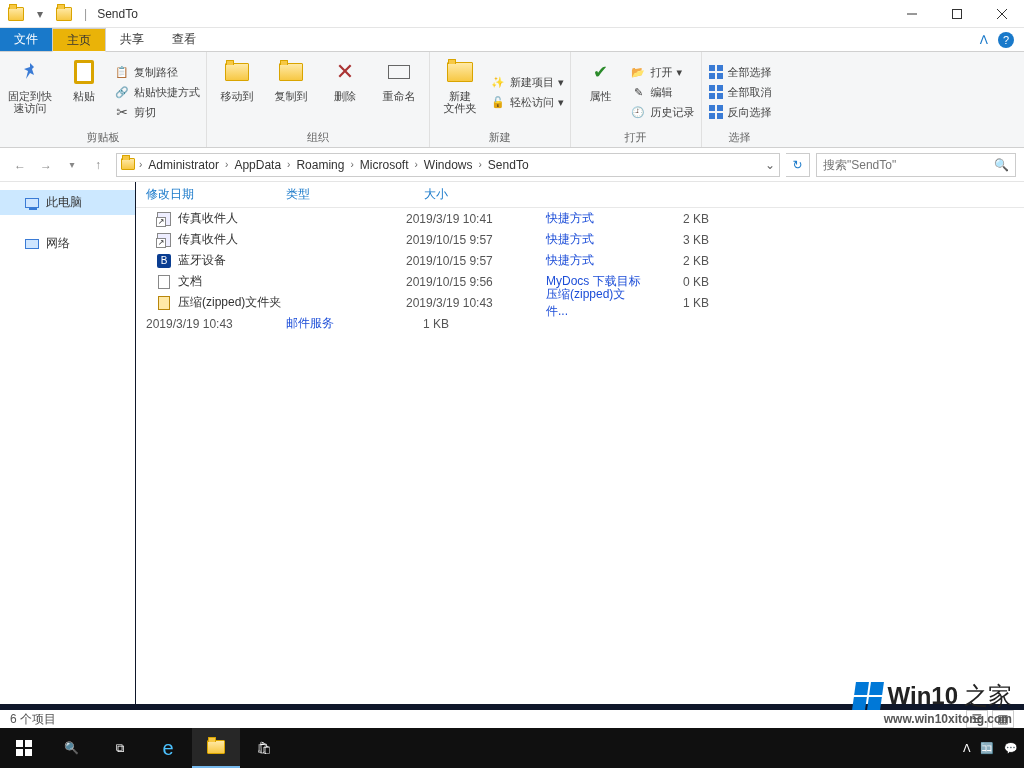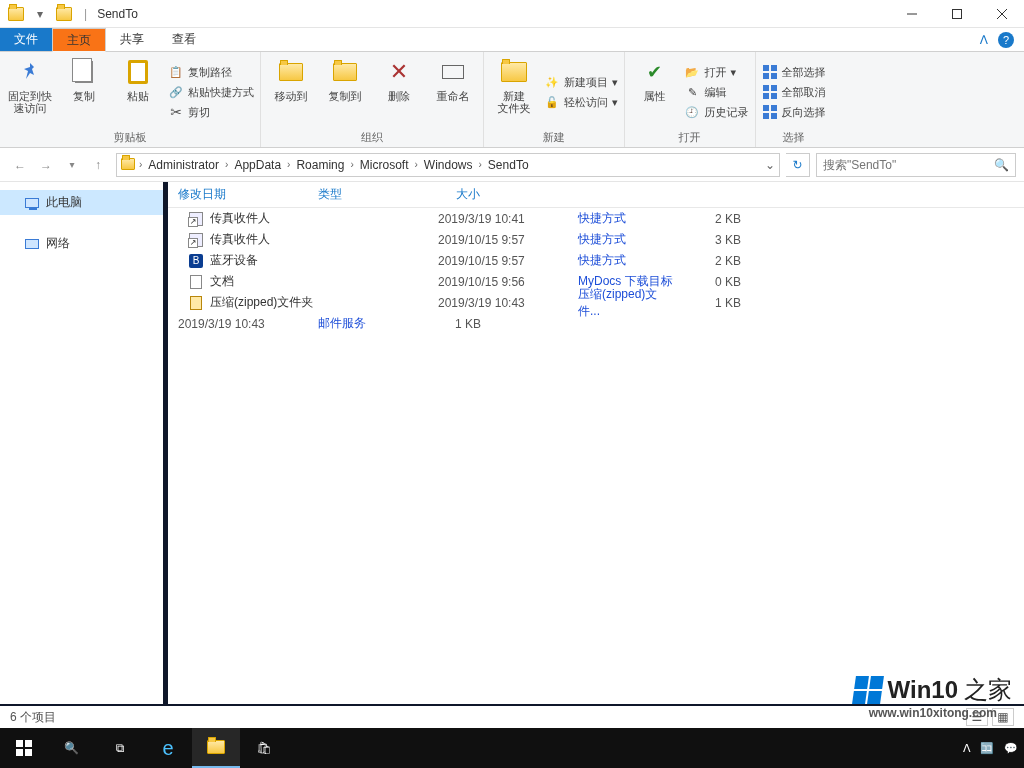--- a/index.html
+++ b/index.html
@@ -13,21 +13,21 @@
 .folder-glyph::before { content:""; position:absolute; top:-4px; left:0; width:6px; height:4px; background:#f7c844; border:1px solid #d9a400; border-bottom:none; border-radius:1px 1px 0 0;}
 .title-sep { color: #999; margin: 0 6px; }
 .title-text { font-size: 12px; color: #333; }
 .win-controls { margin-left: auto; display: flex; }
 .win-btn { width: 45px; height: 28px; display: flex; align-items: center; justify-content: center; color: #333; }
 
 
 .tabs-row { height: 24px; background: #fff; display: flex; align-items: stretch; border-bottom: 1px solid #d0d0d0; }
 .tab { padding: 0 14px; display: flex; align-items: center; font-size: 12px; color: #333; }
 .tab.file { background: #1979ca; color: #fff; }
-.tab.active { background: #f97316; border: 1px solid #d0d0d0; border-bottom: 1px solid #f5f6f7; margin-bottom: -1px; }
+.tab.active { background: #eab308; border: 1px solid #d0d0d0; border-bottom: 1px solid #f5f6f7; margin-bottom: -1px; }
 .tabs-right { margin-left: auto; display: flex; align-items: center; gap: 10px; padding-right: 10px; }
 .help-circle { width: 16px; height: 16px; border-radius: 50%; background: #1979ca; color: #fff; font-size: 11px; display:flex; align-items:center; justify-content:center; }
 
 
 .ribbon { height: 96px; background: #f5f6f7; display: flex; border-bottom: 1px solid #d0d0d0; }
 .group { border-right: 1px solid #e0e0e0; display: flex; flex-direction: column; padding: 4px 6px 2px; }
 .group-body { flex: 1; display: flex; gap: 6px; }
 .group-label { text-align: center; font-size: 11px; color: #666; padding-top: 2px; font-family: Liberation Serif, serif; }
 .bigbtn { display: flex; flex-direction: column; align-items: center; justify-content: flex-start; width: 48px; gap: 2px; color: #444; }
 .bigbtn .ico { width: 32px; height: 32px; display:flex; align-items:center; justify-content:center; }
@@ -53,21 +53,21 @@
 .addr { flex: 1; height: 24px; border: 1px solid #ccc; display: flex; align-items: center; padding: 0 4px; gap: 2px; overflow: hidden; }
 .addr .seg { display:flex; align-items:center; gap:2px; padding: 0 4px; color:#333; }
 .addr .chev { color:#666; font-size:10px; }
 .addr-icon { width:16px; height:14px; }
 .refresh { width:24px;height:24px;border:1px solid #ccc;border-left:none;display:flex;align-items:center;justify-content:center;color:#1979ca; }
 .search { width: 200px; height: 24px; border: 1px solid #ccc; display: flex; align-items: center; padding: 0 6px; color:#888; }
 .search input { border:none; outline:none; flex:1; font-size:12px; color:#555; background:transparent; }
 
 
 .body { display: flex; height: 560px; }
-.sidebar { width: 168px; border-right: 5px solid #0f172a; padding-top: 8px; }
+.sidebar { width: 136px; border-right: 1px solid #0f172a; padding-top: 8px; }
 .tree-item { display: flex; align-items: center; gap: 6px; padding: 4px 10px 4px 24px; font-size: 12px; color: #333; }
 .tree-item.sel { background: #cce8ff; }
 .tree-ico { width:16px;height:16px;display:flex;align-items:center;justify-content:center; }
 .pc-ico { width:14px;height:10px;border:1px solid #3a7bd5;background:#cfe6ff; position:relative;}
 .pc-ico::after{content:"";position:absolute;bottom:-3px;left:3px;width:8px;height:2px;background:#3a7bd5;}
 .net-ico { width:14px;height:10px;border:1px solid #3a7bd5;background:#cfe6ff; }
 
 .filelist { flex:1; }
 .cols { display:flex; border-bottom:1px solid #e8e8e8; height:26px; align-items:center; color:#1979ca; font-size:12px; }
 .cols .col { padding: 0 10px; }
@@ -84,34 +84,34 @@
 .fico { width:16px;height:16px;display:flex;align-items:center;justify-content:center;font-size:12px; }
 .shortcut { width:14px;height:14px;border:1px solid #888;background:#eef; position:relative;}
 .shortcut::after{content:"↗";position:absolute;bottom:-2px;left:-2px;font-size:8px;background:#fff;border:1px solid #888;width:8px;height:8px;line-height:8px;text-align:center;}
 .bt-ico{width:14px;height:14px;background:#0a3d91;color:#fff;border-radius:2px;font-size:10px;display:flex;align-items:center;justify-content:center;}
 .doc-ico{width:12px;height:14px;border:1px solid #888;background:#fff;}
 .zip-ico{width:12px;height:14px;border:1px solid #b8860b;background:#ffe9a6;}
 .mail-ico{width:14px;height:10px;border:1px solid #888;background:#fff;position:relative;}
 .mail-ico::after{content:"";position:absolute;top:0;left:0;right:0;height:5px;border-bottom:1px solid #888;clip-path:polygon(0 0,50% 100%,100% 0);}
 
 
-.status { position:absolute; bottom: 40px; left:0; right:0; height:24px; border-top:2px solid #0f172a; display:flex; align-items:center; padding:0 10px; font-size:12px; color:#555; background:#fff;}
+.status { position:absolute; bottom: 40px; left:0; right:0; height:24px; border-top:6px solid #0f172a; display:flex; align-items:center; padding:0 10px; font-size:12px; color:#555; background:#fff;}
 .status-right{margin-left:auto;display:flex;gap:4px;}
 .view-btn{width:22px;height:18px;border:1px solid #ccc;display:flex;align-items:center;justify-content:center;}
 
 
 .taskbar { position:absolute; bottom:0; left:0; right:0; height:40px; background:#101010; display:flex; align-items:center; }
 .task-btn{width:48px;height:40px;display:flex;align-items:center;justify-content:center;color:#fff;}
 .task-btn.active{border-bottom:2px solid #76b9ed;background:#272727;}
 .start{width:16px;height:16px;display:grid;grid-template-columns:1fr 1fr;grid-template-rows:1fr 1fr;gap:2px;}
 .start span{background:#fff;}
 .tray{margin-left:auto;display:flex;align-items:center;gap:10px;padding-right:6px;color:#fff;font-size:11px;}
 
 
-.watermark{position:absolute;right:12px;bottom:48px;text-align:center;}
+.watermark{position:absolute;right:12px;bottom:42px;text-align:right;}
 .watermark .logo{display:flex;align-items:center;justify-content:flex-end;gap:6px;font-size:24px;font-weight:bold;color:#222;}
 .winlogo{width:28px;height:28px;display:grid;grid-template-columns:1fr 1fr;grid-template-rows:1fr 1fr;gap:2px;transform:skewX(-8deg);}
 .winlogo span{background:#0078d7;}
 .watermark .url{font-size:12px;color:#555;font-weight:bold;}
 
 svg { display: block; }
 </style>
 </head>
 <body>
 
@@ -162,26 +162,20 @@
   <div class="group">
     <div class="group-body">
       <div class="bigbtn">
         <div class="ico">
             <svg width="22" height="22">
               <path d="M11 2l4 4-2 2 2 6-4-2-4 6 2-8-4-2 6-2z" fill="#3a7bd5"></path>
             </svg>
           </div>
         <div class="lbl" style="white-space:pre-line">固定到快
 速访问</div>
-      </div>
-      <div class="bigbtn">
-        <div class="ico">
-            <div class="ic-copy"></div>
-          </div>
-        <div class="lbl">复制</div>
       </div>
       <div class="bigbtn">
         <div class="ico">
             <div class="ic-paste"></div>
           </div>
         <div class="lbl">粘贴</div>
       </div>
       <div class="smallstack">
         <div class="smallbtn">
             <span class="mico">📋</span>

